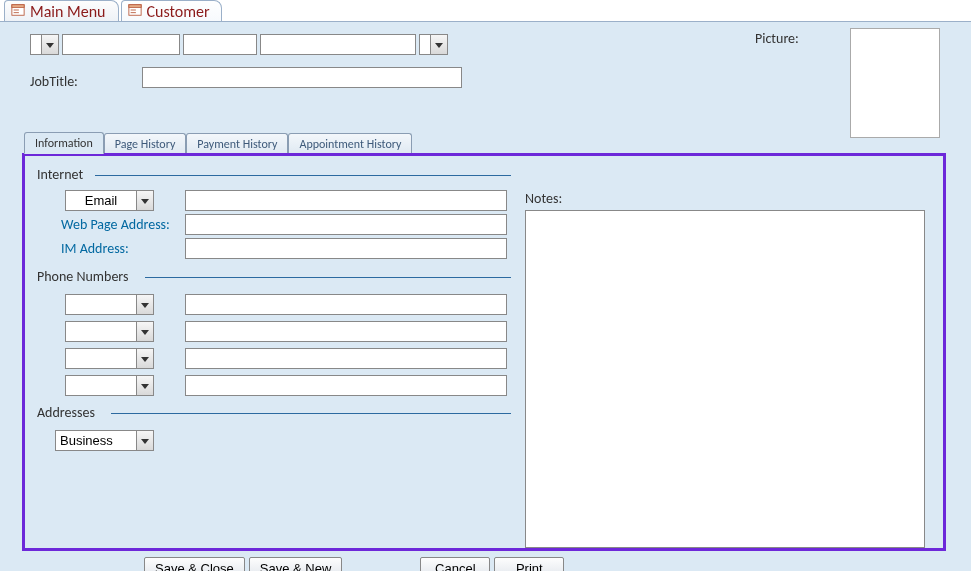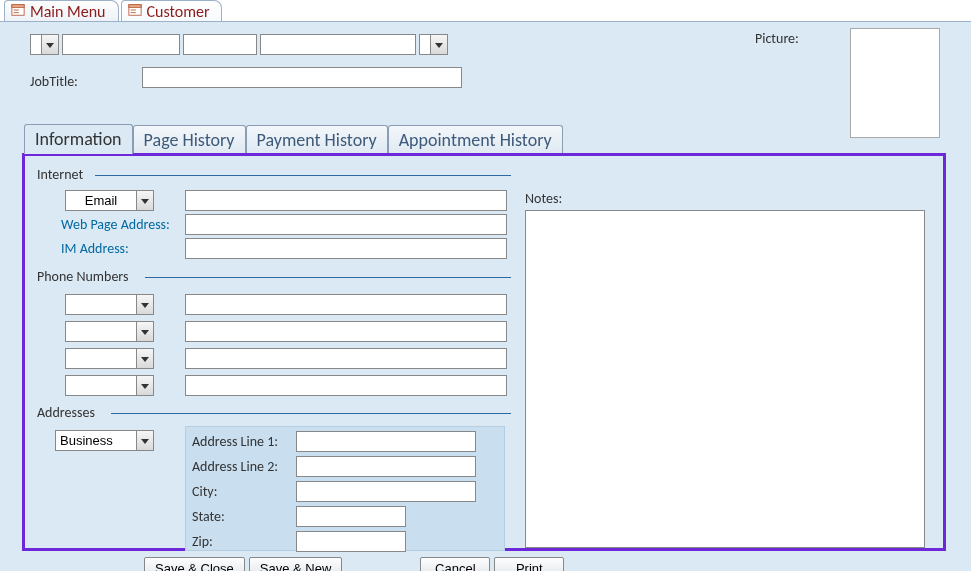--- a/index.html
+++ b/index.html
@@ -108,21 +108,21 @@
     display:flex;
     align-items:flex-end;
     height:25px;
     padding-left:2px;
   }
   .tabstrip .tab{
     border:1px solid #8a9db3;
     border-bottom:none;
     background:linear-gradient(#f3f7fb,#dfe9f2);
     padding:3px 10px;
-    font-size:18px;
+    font-size:12px;
     color:#3e5a7a;
     margin-right:0px;
     border-radius:3px 3px 0 0;
     cursor:pointer;
     position:relative;
     top:1px;
   }
   .tabstrip .tab.active{
     background:#dbe9f4;
     border-bottom:1px solid #dbe9f4;
@@ -331,42 +331,20 @@
 
       <span class="combo" style="position:absolute;left:30px;top:274px">
         <input style="width: 80px;" value="Business">
         <span class="btn">
             <svg viewBox="0 0 8 8">
               <path d="M0 2 L8 2 L4 7 Z" fill="#333"></path>
             </svg>
           </span>
       </span>
 
-      <div class="address-panel">
-        <div class="arow">
-            <label>Address Line 1:</label>
-            <input class="textbox" style="width: 180px;">
-          </div>
-        <div class="arow">
-            <label>Address Line 2:</label>
-            <input class="textbox" style="width: 180px;">
-          </div>
-        <div class="arow">
-            <label>City:</label>
-            <input class="textbox" style="width: 180px;">
-          </div>
-        <div class="arow">
-            <label>State:</label>
-            <input class="textbox" style="width: 110px;">
-          </div>
-        <div class="arow">
-            <label>Zip:</label>
-            <input class="textbox" style="width: 110px;">
-          </div>
-      </div>
 
       <div class="notes-label">Notes:</div>
       <textarea class="notes-box" style=""></textarea>
 
     </div>
   </div>
 
   <div class="btn-row">
     <button class="pushbtn">Save &amp; Close</button>
     <button class="pushbtn">Save &amp; New</button>

